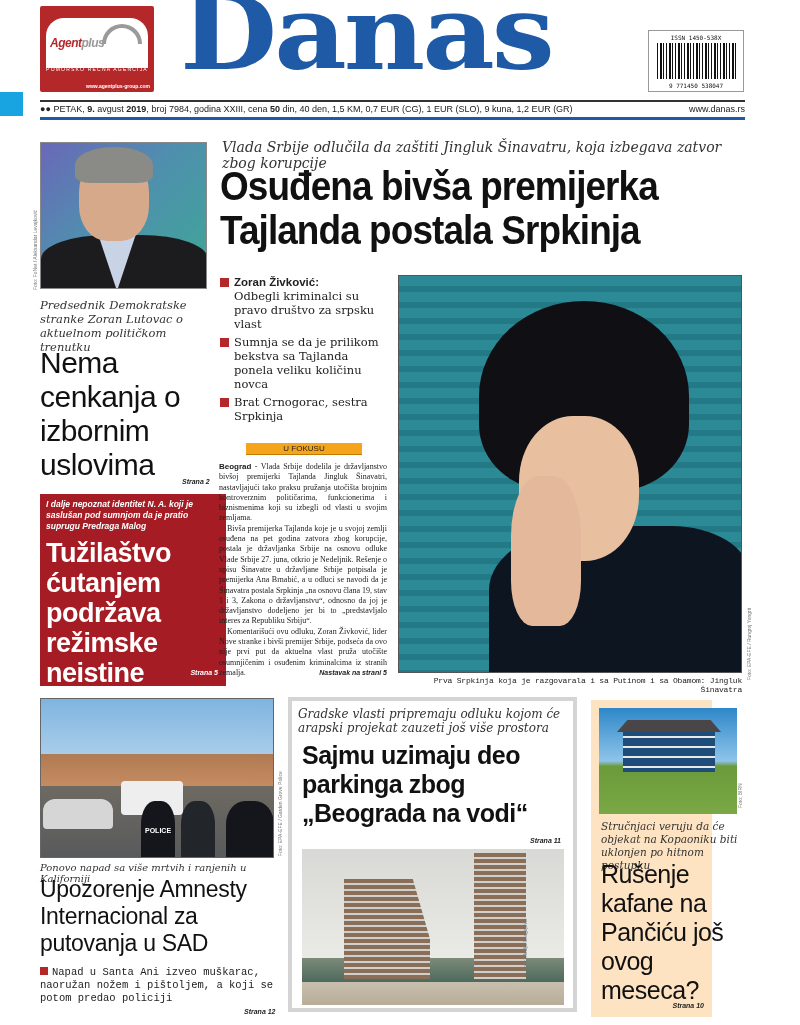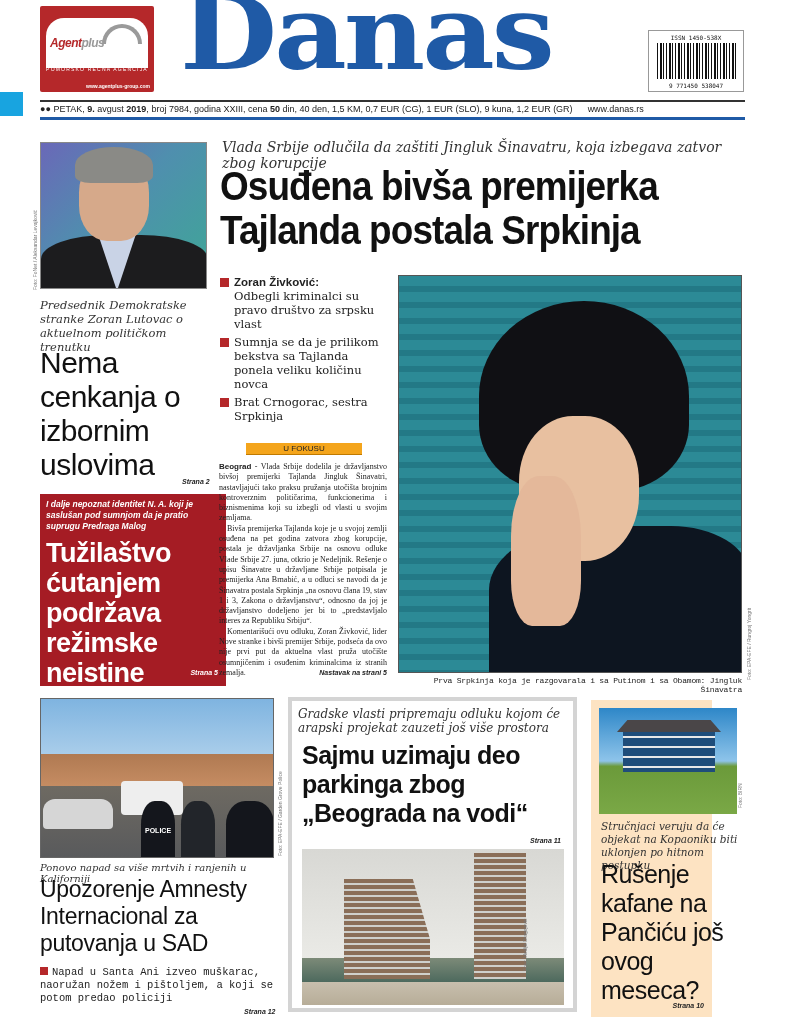--- a/index.html
+++ b/index.html
@@ -19,21 +19,21 @@
   .logo { left: 180px; top: -18px; font-family: "DejaVu Serif", serif; font-weight: bold; font-size: 112px; color: #1f5aa6; letter-spacing: -3px; line-height: 1; transform: scaleY(0.92); transform-origin: top left; }
 
   .barcode-box { left: 648px; top: 30px; width: 96px; height: 62px; border: 1px solid #999; background: #fff; }
   .issn { position: absolute; top: 3px; width: 100%; text-align: center; font-size: 6px; font-family: "DejaVu Sans Mono", monospace; }
   .bars { position: absolute; left: 8px; top: 12px; width: 80px; height: 36px;
           background: repeating-linear-gradient(90deg, #111 0 1px, #fff 1px 3px, #111 3px 5px, #fff 5px 6px, #111 6px 7px, #fff 7px 9px); }
   .ean { position: absolute; bottom: 2px; width: 100%; text-align: center; font-size: 6px; font-family: "DejaVu Sans Mono", monospace; }
 
   .blue-tab { left: 0; top: 92px; width: 23px; height: 24px; background: #18a4e0; }
   .rule-top { left: 40px; top: 100px; width: 705px; height: 2px; background: #333; }
-  .dateline { left: 40px; top: 104px; width: 705px; font-size: 9px; color: #222; display: flex; white-space: nowrap; gap: 15px; }
+  .dateline { left: 40px; top: 104px; width: 705px; font-size: 9px; color: #222; display: flex; justify-content: space-between; white-space: nowrap; gap: 15px; }
   .dateline b { font-weight: bold; }
   .rule-blue { left: 40px; top: 117px; width: 705px; height: 3px; background: #1f5aa6; }
 
   
   .lutovac-photo { left: 40px; top: 142px; width: 167px; height: 147px; background: linear-gradient(135deg,#6a68b8 0%,#4f8fae 45%,#3ea796 100%); overflow: hidden; border: 1px solid #888; }
   .lutovac-photo .head { position:absolute; left:38px; top:10px; width:70px; height:88px; background:#d6a98a; border-radius: 45% 45% 40% 40%; }
   .lutovac-photo .hair { position:absolute; left:34px; top:4px; width:78px; height:36px; background:#8a8a86; border-radius: 50% 50% 20% 20%; }
   .lutovac-photo .suit { position:absolute; left:0; top:92px; width:167px; height:60px; background:#1c1c1e; border-radius: 40% 40% 0 0; }
   .lutovac-photo .shirt { position:absolute; left:56px; top:88px; width:40px; height:60px; background:#c9d3e6; clip-path: polygon(0 0,100% 0,50% 100%); }
   .credit-v { font-size: 5px; color: #777; transform: rotate(-90deg); transform-origin: left top; white-space: nowrap; }

